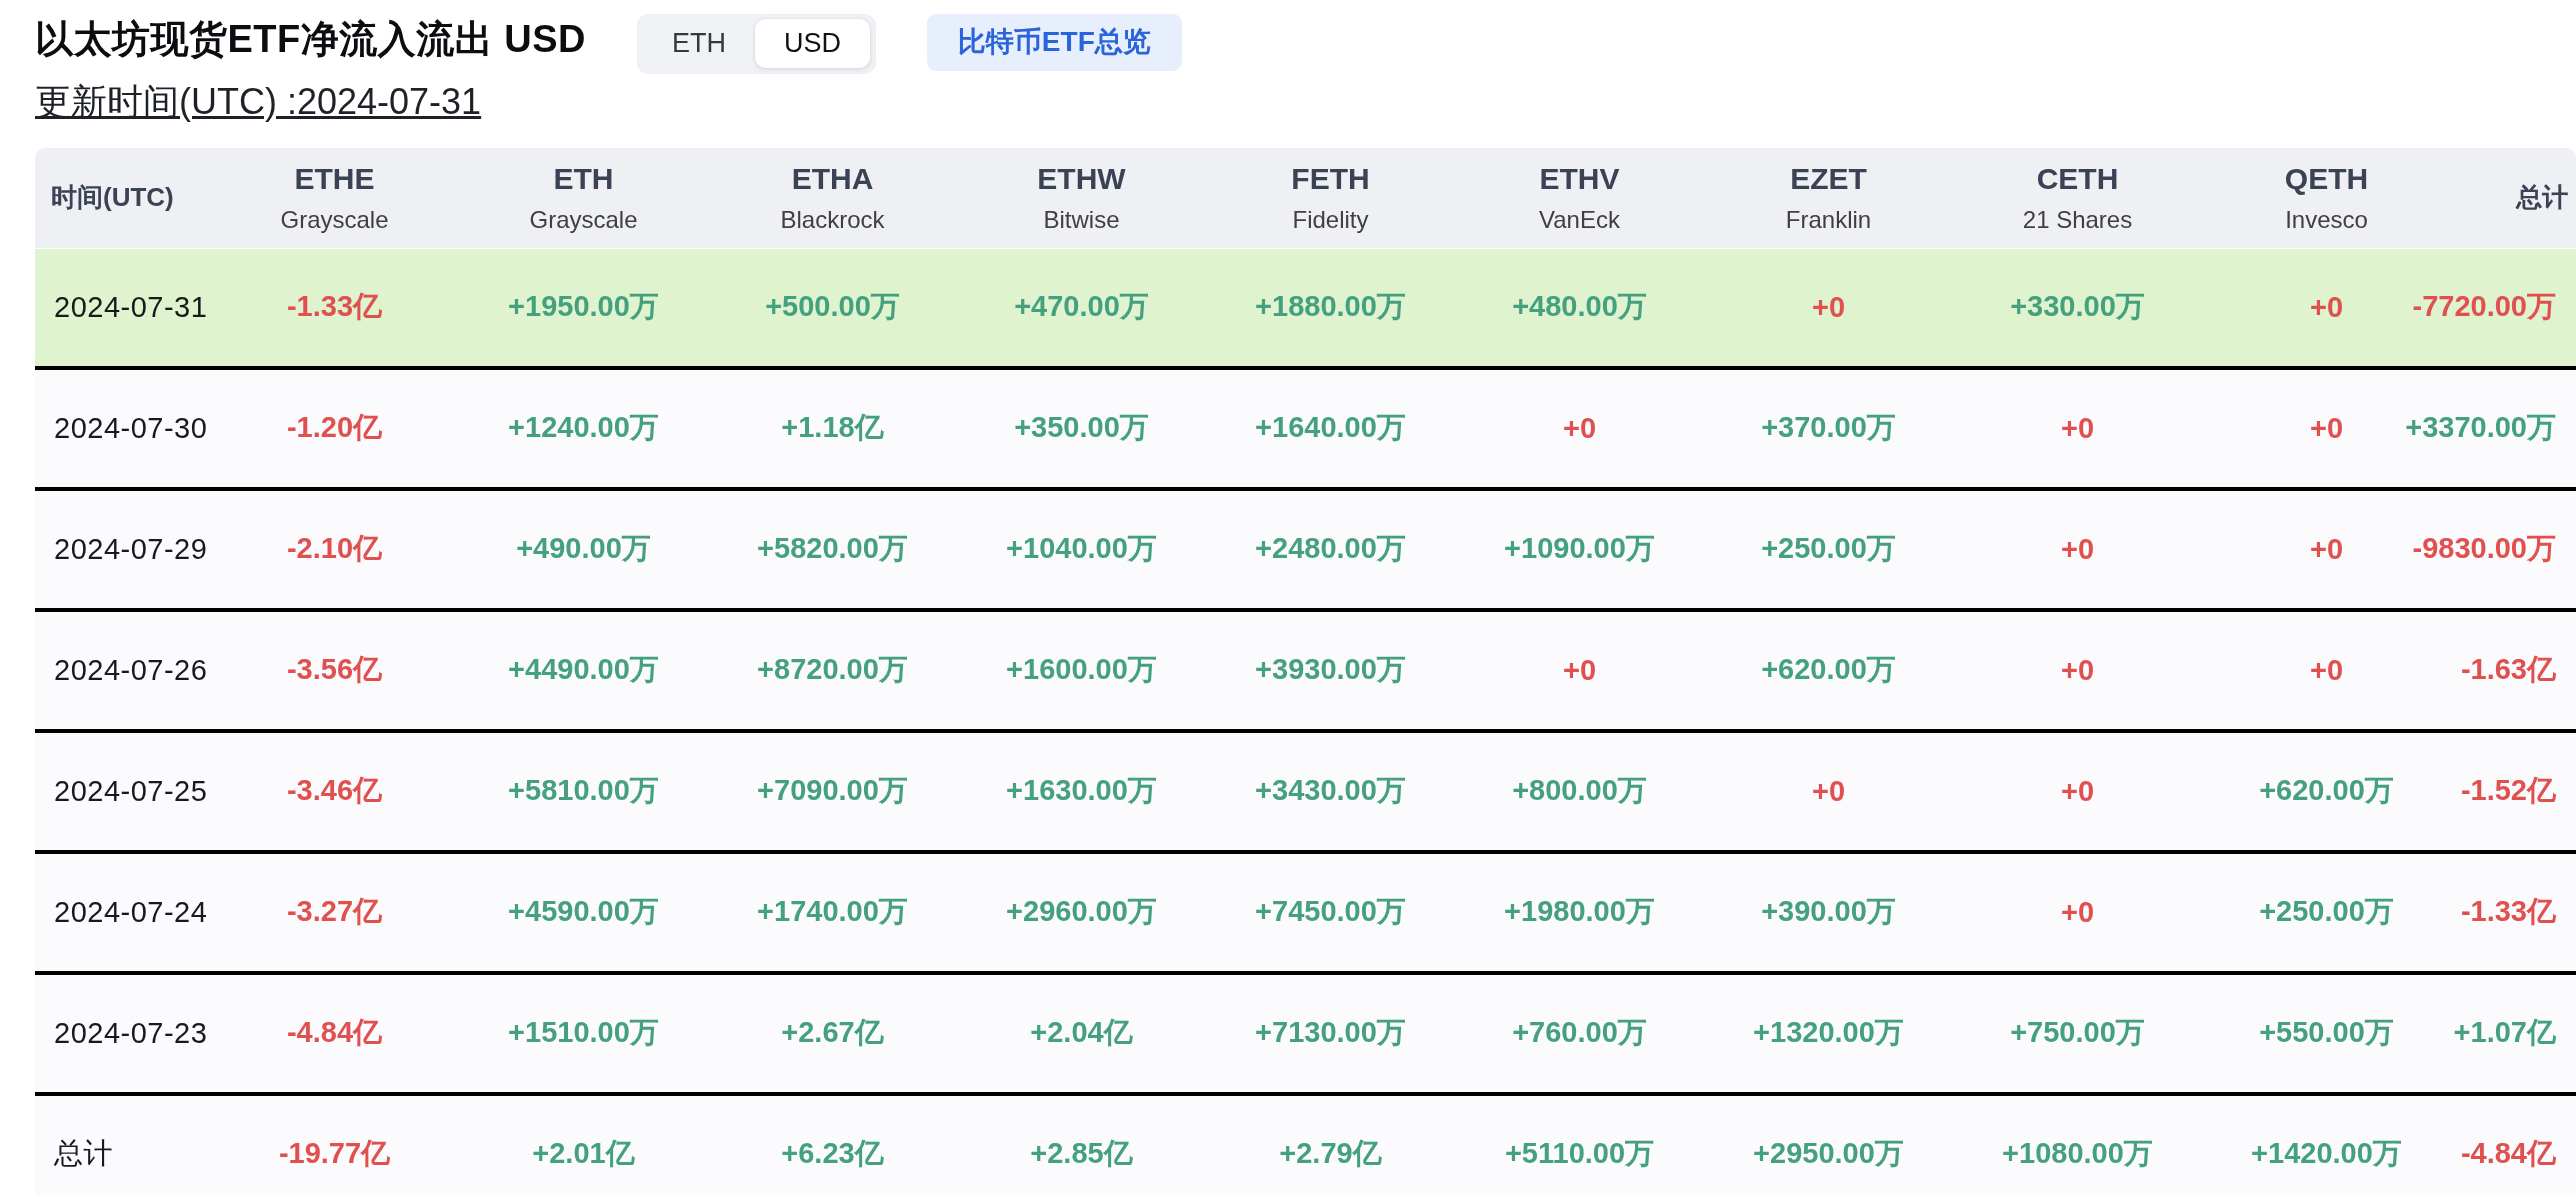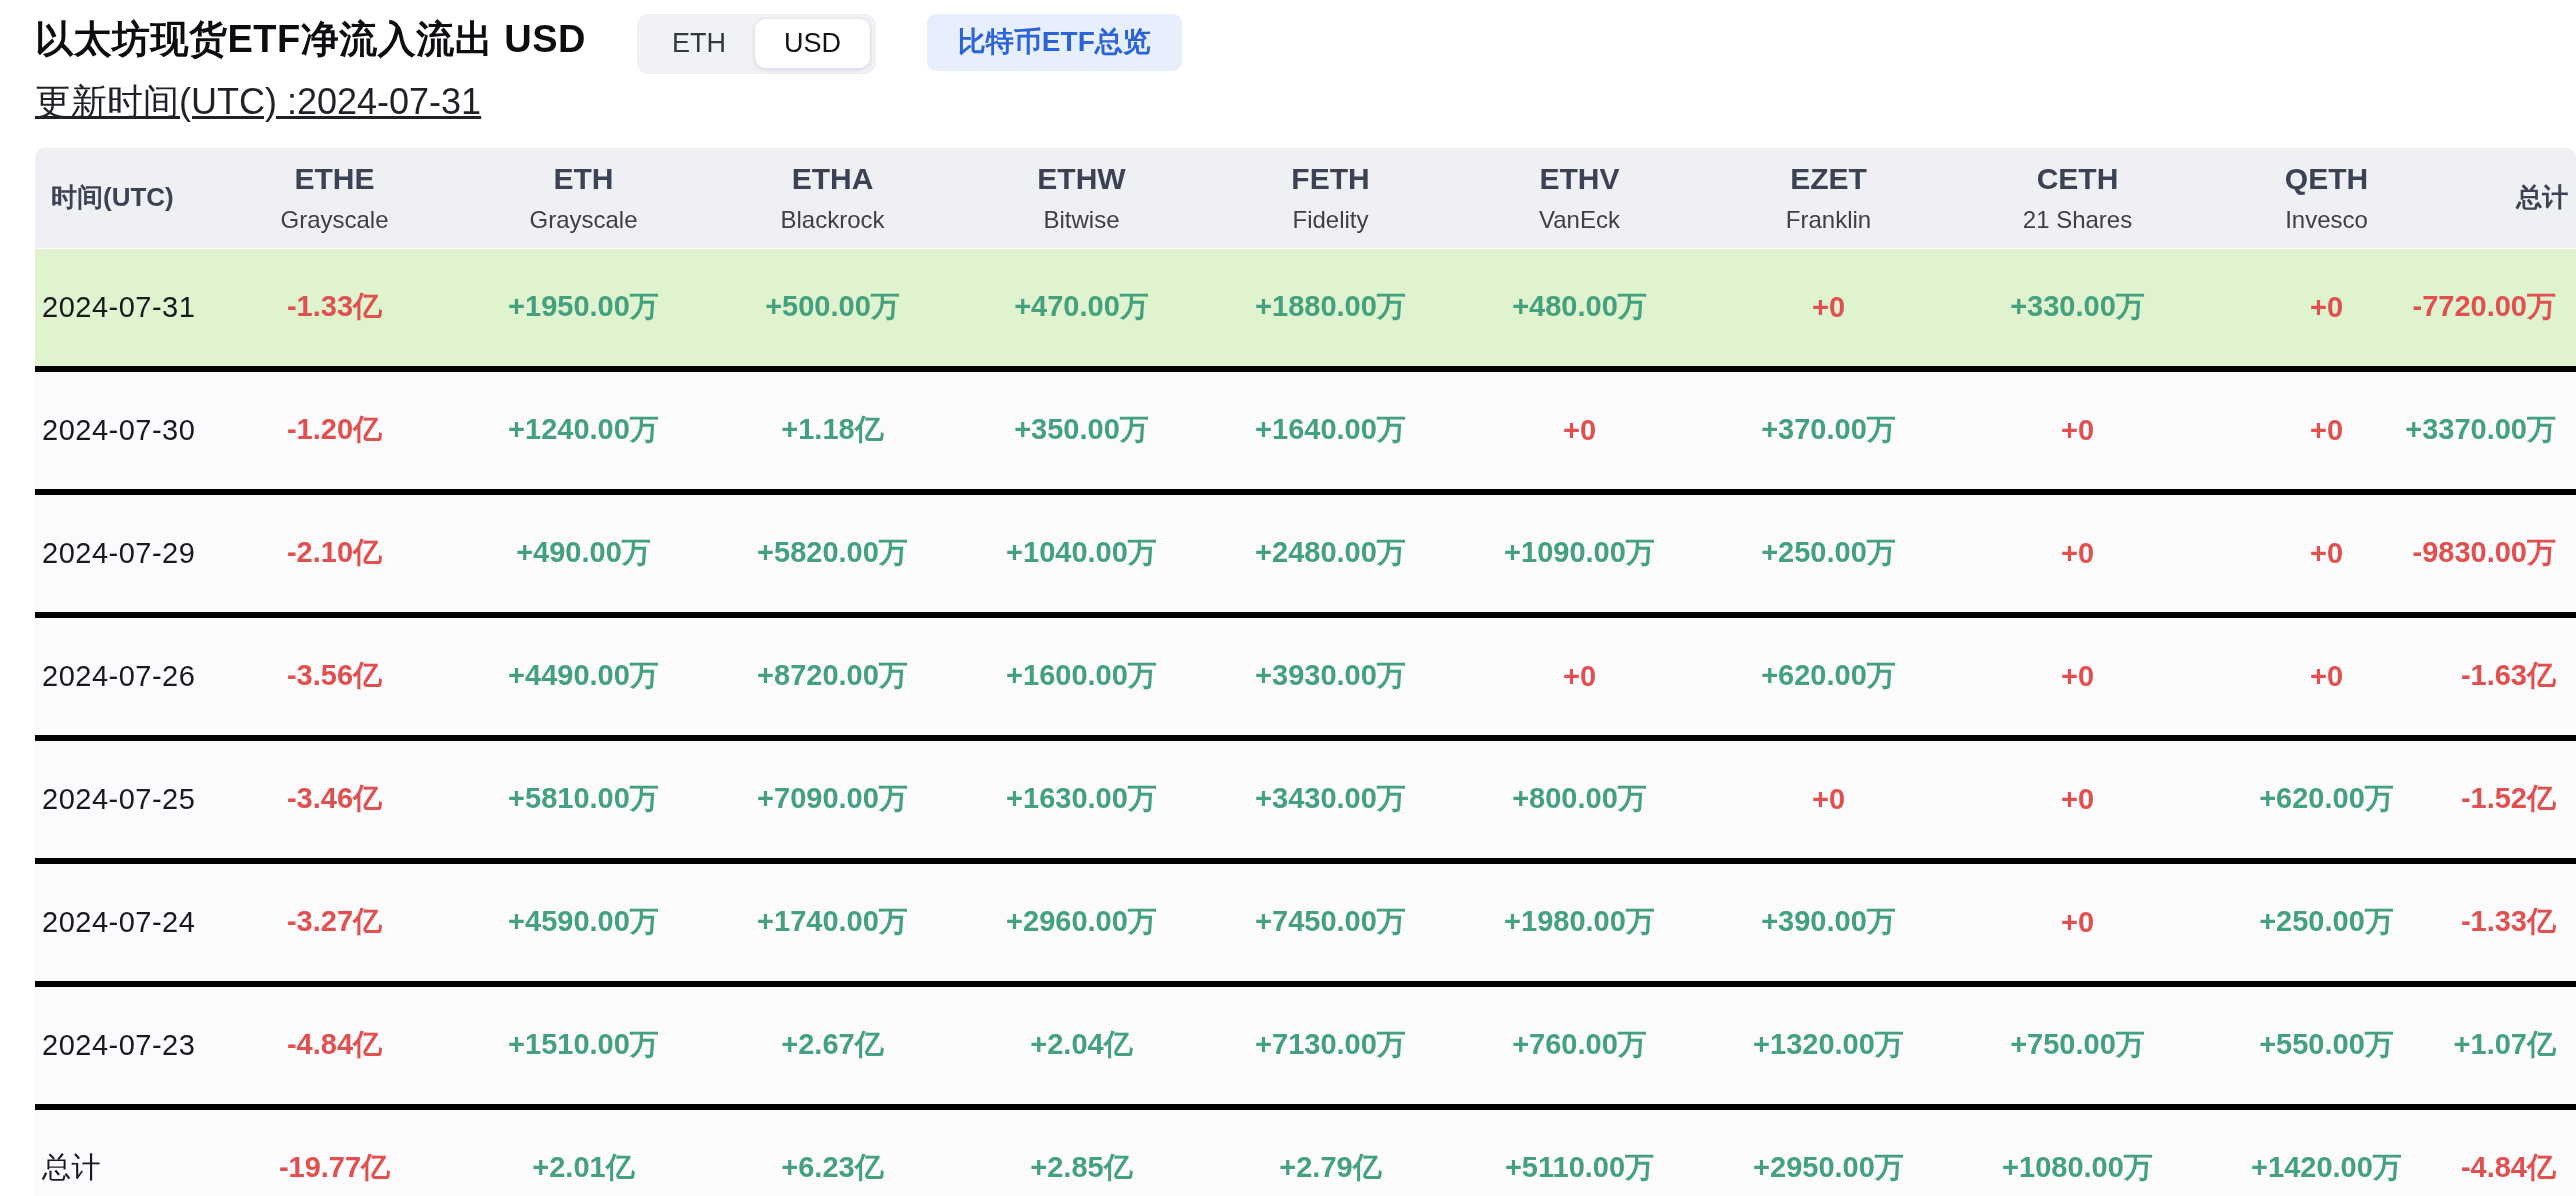--- a/index.html
+++ b/index.html
@@ -39,25 +39,25 @@
     background:var(--header-bg,#eef0f4);height:100px;vertical-align:middle;
     font-weight:400;padding:0;
   }
   thead th:first-child{border-radius:9.7px 0 0 0;text-align:left;padding-left:16px;}
   thead th:last-child{border-radius:0 9.7px 0 0;}
   .time-head{font-size:26px;font-weight:600;color:#3b4254;}
   .ticker{display:block;font-size:30px;font-weight:700;color:#3b4254;line-height:1;}
   .issuer{display:block;font-size:24px;font-weight:400;color:#404040;line-height:1;margin-top:13.6px;}
   .total-head{font-size:26px;font-weight:600;color:#3b4254;text-align:right;padding-right:7.8px;}
 
-  tbody tr{background:#fbfbfd;border-top:6px solid #000000;}
+  tbody tr{background:#fbfbfd;border-top:4px solid #000000;}
   tbody tr:first-child{border-top:1.9px solid #ffffff;}
   tbody tr.highlight{background:var(--hl-bg,#def3ce);}
   tbody td{height:117px;text-align:center;font-size:29px;font-weight:600;padding:0;}
-  td.date{text-align:left;padding-left:7px;color:#17191d;font-weight:500;letter-spacing:0.5px;}
+  td.date{text-align:left;padding-left:19px;color:#17191d;font-weight:500;letter-spacing:0.5px;}
   td.pos{color:var(--pos,#45a17d);}
   td.neg{color:var(--neg,#e0504f);}
   td.total-cell{position:relative;}
   td.total-cell span{
     position:absolute;right:20px;top:50%;transform:translateY(-50%);white-space:nowrap;
   }
   td.total-cell.pos span{color:var(--pos,#45a17d);}
   td.total-cell.neg span{color:var(--neg,#e0504f);}
 </style>
 </head>

